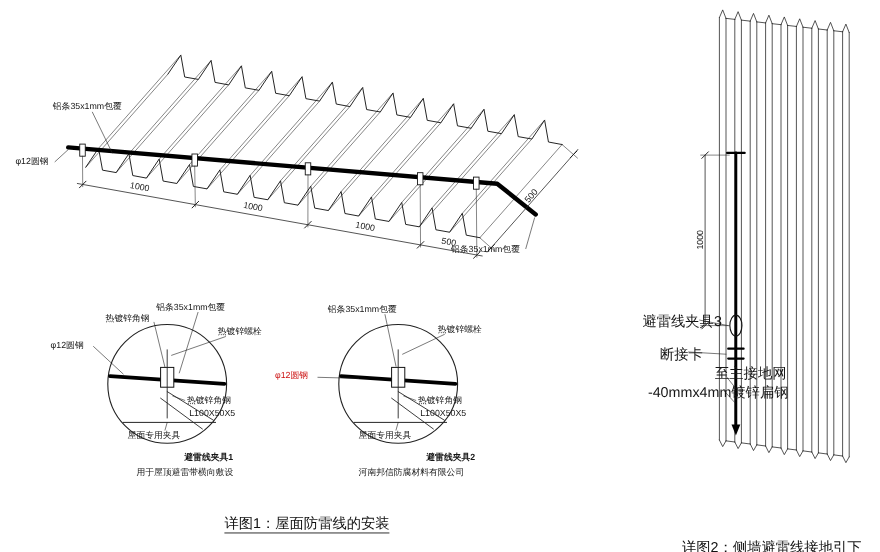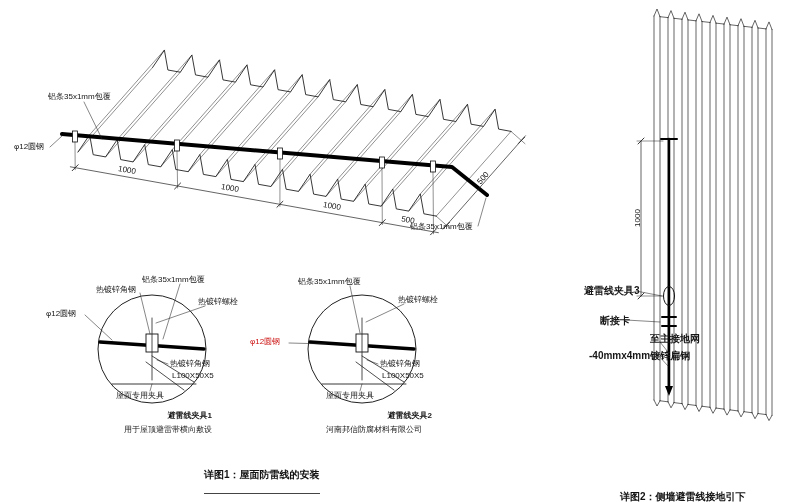--- a/index.html
+++ b/index.html
@@ -1,27 +1,27 @@
 <!DOCTYPE html>
 <html><head>
 <meta charset="utf-8">
 <style>
   html,body{margin:0;padding:0;background:#fff;}
   .stage{position:relative;width:800px;height:502px;background:#ffffff;overflow:hidden;
          font-family:"Liberation Sans",sans-serif;}
   svg{position:absolute;left:0;top:0;}
   .label{position:absolute;white-space:nowrap;color:#161616;line-height:1.1;}
   .fs8{font-size:8px;}
-  .fs9{font-size:10px;font-weight:bold;}
+  .fs9{font-size:13px;}
   .dim{position:absolute;font-size:8px;color:#161616;white-space:nowrap;
        transform:translate(-50%,-50%) rotate(var(--r,0deg));}
   .center{text-align:right;}
   .ttl{font-weight:bold;}
   .red{color:#cc1111;}
-  .caption{border-bottom:1px solid #444;padding-bottom:13px;color:#111;}
+  .caption{border-bottom:1px solid #444;padding-bottom:1px;color:#111;}
   .watermark{position:absolute;font-size:27px;letter-spacing:3px;
              color:rgba(128,128,128,0.70);white-space:nowrap;}
 </style>
 </head>
 <body>
 
 <div class="stage">
 
   <svg id="drawing" width="800" height="502" viewBox="0 0 800 502">
     <g id="g-roof">

